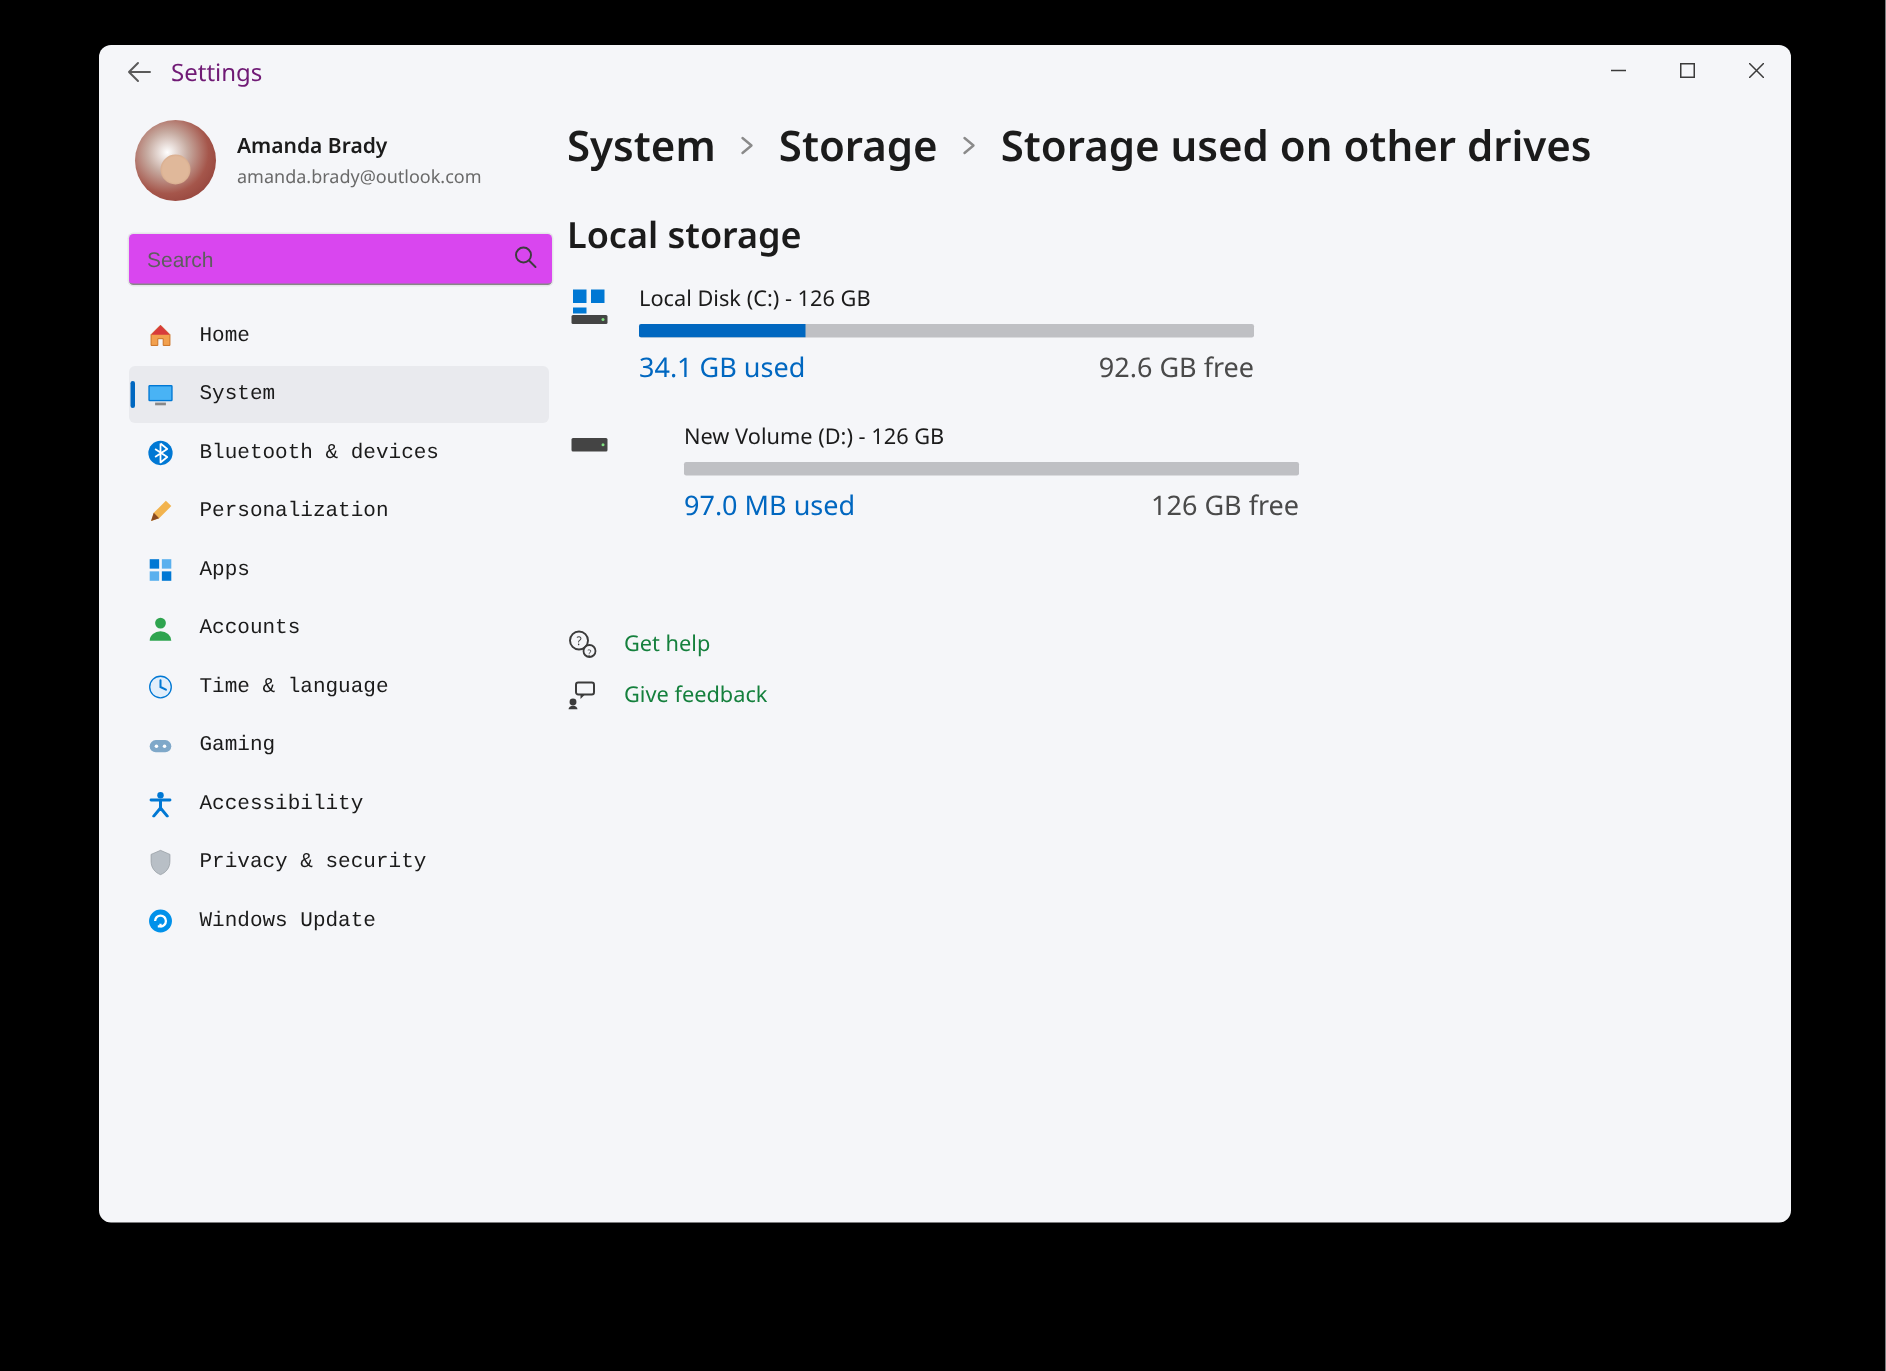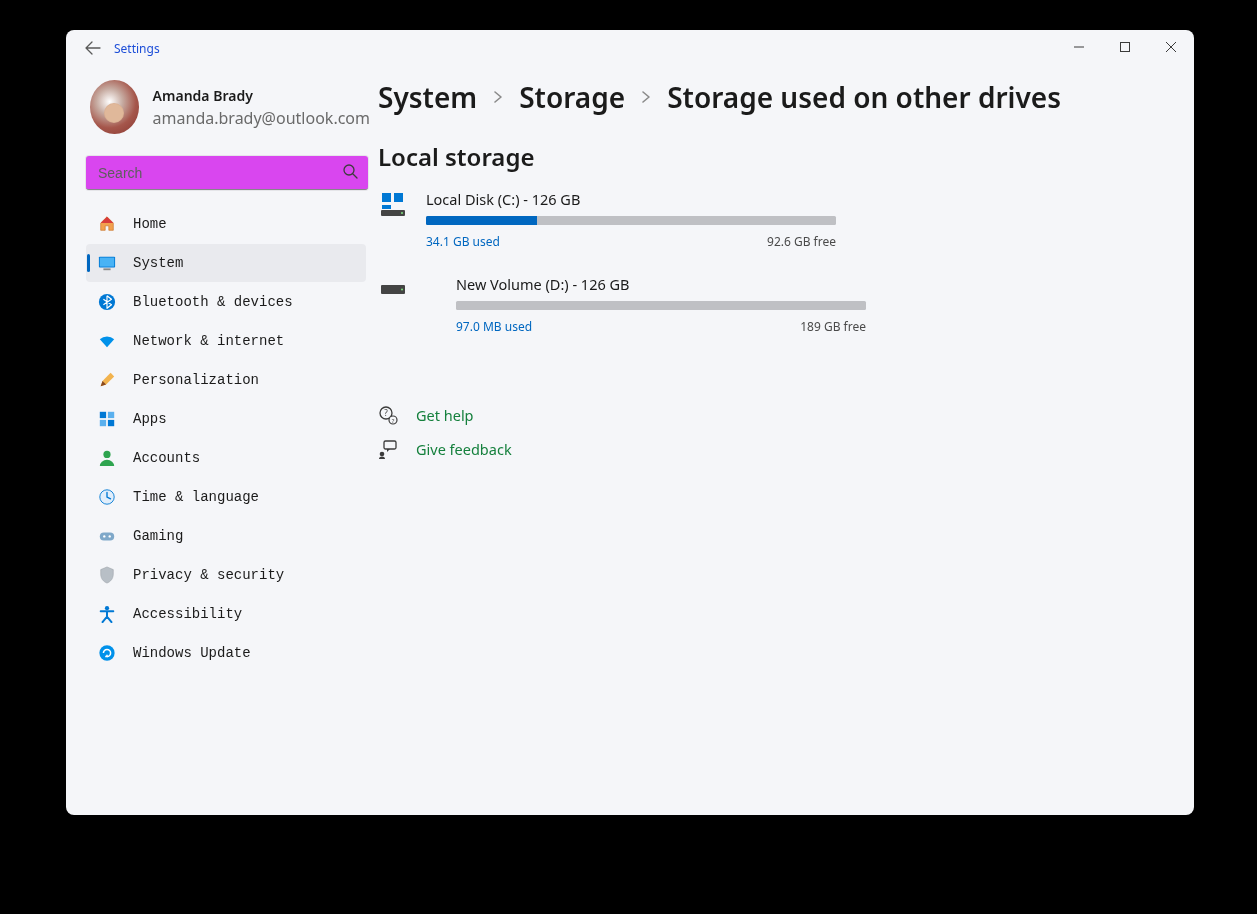--- a/index.html
+++ b/index.html
@@ -33,22 +33,22 @@
     width: 26px;
     height: 26px;
     display: flex;
     align-items: center;
     justify-content: center;
     cursor: pointer;
     border-radius: 3px;
     color: #5a5a5a;
   }
   .title-label {
-    font-size: 12px;
-    color: #1d4ed8;
+    font-size: 16px;
+    color: #701a75;
     margin-left: 8px;
   }
   .win-controls {
     position: absolute;
     right: 0;
     top: 0;
     display: flex;
     height: 34px;
   }
   .win-btn {
@@ -95,21 +95,21 @@
     background: radial-gradient(circle, #e0b89a 60%, #c49070 100%);
     border-radius: 50%;
     transform: translateX(-50%);
   }
   .profile-text .name {
     font-size: 14px;
     font-weight: 600;
     color: #1b1b1b;
   }
   .profile-text .email {
-    font-size: 16px;
+    font-size: 12px;
     color: #6a6a6a;
     margin-top: 2px;
   }
   .search {
     margin: 8px 6px 14px 0;
     position: relative;
   }
   .search input {
     width: 100%;
     height: 34px;
@@ -225,21 +225,21 @@
     overflow: hidden;
   }
   .bar-fill {
     height: 100%;
     background: #0067c0;
   }
   .drive-meta {
     display: flex;
     justify-content: space-between;
     margin-top: 8px;
-    font-size: 12px;
+    font-size: 18px;
   }
   .used { color: #0067c0; }
   .free { color: #4a4a4a; }
   .help-links {
     margin-top: 70px;
     display: flex;
     flex-direction: column;
     gap: 14px;
   }
   .help-link {
@@ -333,28 +333,20 @@
             <svg width="18" height="18" viewBox="0 0 20 20">
                 <circle cx="10" cy="10" r="9" fill="#0078d4"></circle>
                 <path d="M10 3 V17 L15 13 L6 7 M10 3 L15 7 L6 13" stroke="#fff" stroke-width="1.3" fill="none" stroke-linejoin="round"></path>
               </svg>
           </span>
           <span>Bluetooth &amp; devices</span>
         </li>
         <li class="nav-item">
           <span class="nav-icon">
             <svg width="18" height="18" viewBox="0 0 20 20">
-                <path d="M10 17 L2 8 A12 12 0 0 1 18 8 Z" fill="#0091ea"></path>
-              </svg>
-          </span>
-          <span>Network &amp; internet</span>
-        </li>
-        <li class="nav-item">
-          <span class="nav-icon">
-            <svg width="18" height="18" viewBox="0 0 20 20">
                 <path d="M3 17 L5 11 L14 2 L18 6 L9 15 Z" fill="#f2b34e"></path>
                 <path d="M3 17 L5 11 L9 15 Z" fill="#8a4a20"></path>
               </svg>
           </span>
           <span>Personalization</span>
         </li>
         <li class="nav-item">
           <span class="nav-icon">
             <svg width="18" height="18" viewBox="0 0 20 20">
                 <rect x="2" y="2" width="7" height="7" fill="#0078d4"></rect>
@@ -389,33 +381,33 @@
                 <rect x="2" y="6" width="16" height="9" rx="4.5" fill="#7fa8c9"></rect>
                 <circle cx="7" cy="10.5" r="1.3" fill="#fff"></circle>
                 <circle cx="13" cy="10.5" r="1.3" fill="#fff"></circle>
               </svg>
           </span>
           <span>Gaming</span>
         </li>
         <li class="nav-item">
           <span class="nav-icon">
             <svg width="18" height="18" viewBox="0 0 20 20">
-                <path d="M10 1 L17 4 V9 C17 14 14 17.5 10 19 C6 17.5 3 14 3 9 V4 Z" fill="#b8bfc6" stroke="#8f969d" stroke-width="0.5"></path>
-              </svg>
-          </span>
-          <span>Privacy &amp; security</span>
-        </li>
-        <li class="nav-item">
-          <span class="nav-icon">
-            <svg width="18" height="18" viewBox="0 0 20 20">
                 <circle cx="10" cy="3.5" r="2.4" fill="#0078d4"></circle>
                 <path d="M3 7 L17 7 M10 7 V13 M10 13 L5 19 M10 13 L15 19" stroke="#0078d4" stroke-width="2.2" stroke-linecap="round"></path>
               </svg>
           </span>
           <span>Accessibility</span>
+        </li>
+        <li class="nav-item">
+          <span class="nav-icon">
+            <svg width="18" height="18" viewBox="0 0 20 20">
+                <path d="M10 1 L17 4 V9 C17 14 14 17.5 10 19 C6 17.5 3 14 3 9 V4 Z" fill="#b8bfc6" stroke="#8f969d" stroke-width="0.5"></path>
+              </svg>
+          </span>
+          <span>Privacy &amp; security</span>
         </li>
         <li class="nav-item">
           <span class="nav-icon">
             <svg width="18" height="18" viewBox="0 0 20 20">
                 <circle cx="10" cy="10" r="8.5" fill="#0091ea"></circle>
                 <path d="M6 10 A4 4 0 1 1 10 14" stroke="#fff" stroke-width="1.7" fill="none"></path>
                 <path d="M8 14 L10 14 L10 12" stroke="#fff" stroke-width="1.7" fill="none"></path>
               </svg>
           </span>
           <span>Windows Update</span>
@@ -471,21 +463,21 @@
               <circle cx="23" cy="14.5" r="1" fill="#7fe07f"></circle>
           </svg>
         </div>
         <div class="drive-body">
           <div class="drive-name">New Volume (D:) - 126 GB</div>
           <div class="bar">
             <div class="bar-fill" style="width:0%"></div>
           </div>
           <div class="drive-meta">
             <span class="used">97.0 MB used</span>
-            <span class="free">189 GB free</span>
+            <span class="free">126 GB free</span>
           </div>
         </div>
       </div>
 
       <div class="help-links">
         <div class="help-link">
           <span class="ic">
             <svg width="20" height="20" viewBox="0 0 20 20">
                 <circle cx="8" cy="8" r="6" stroke="currentColor" stroke-width="1.3" fill="none"></circle>
                 <text x="8" y="11" font-size="8" text-anchor="middle" fill="currentColor">?</text>

